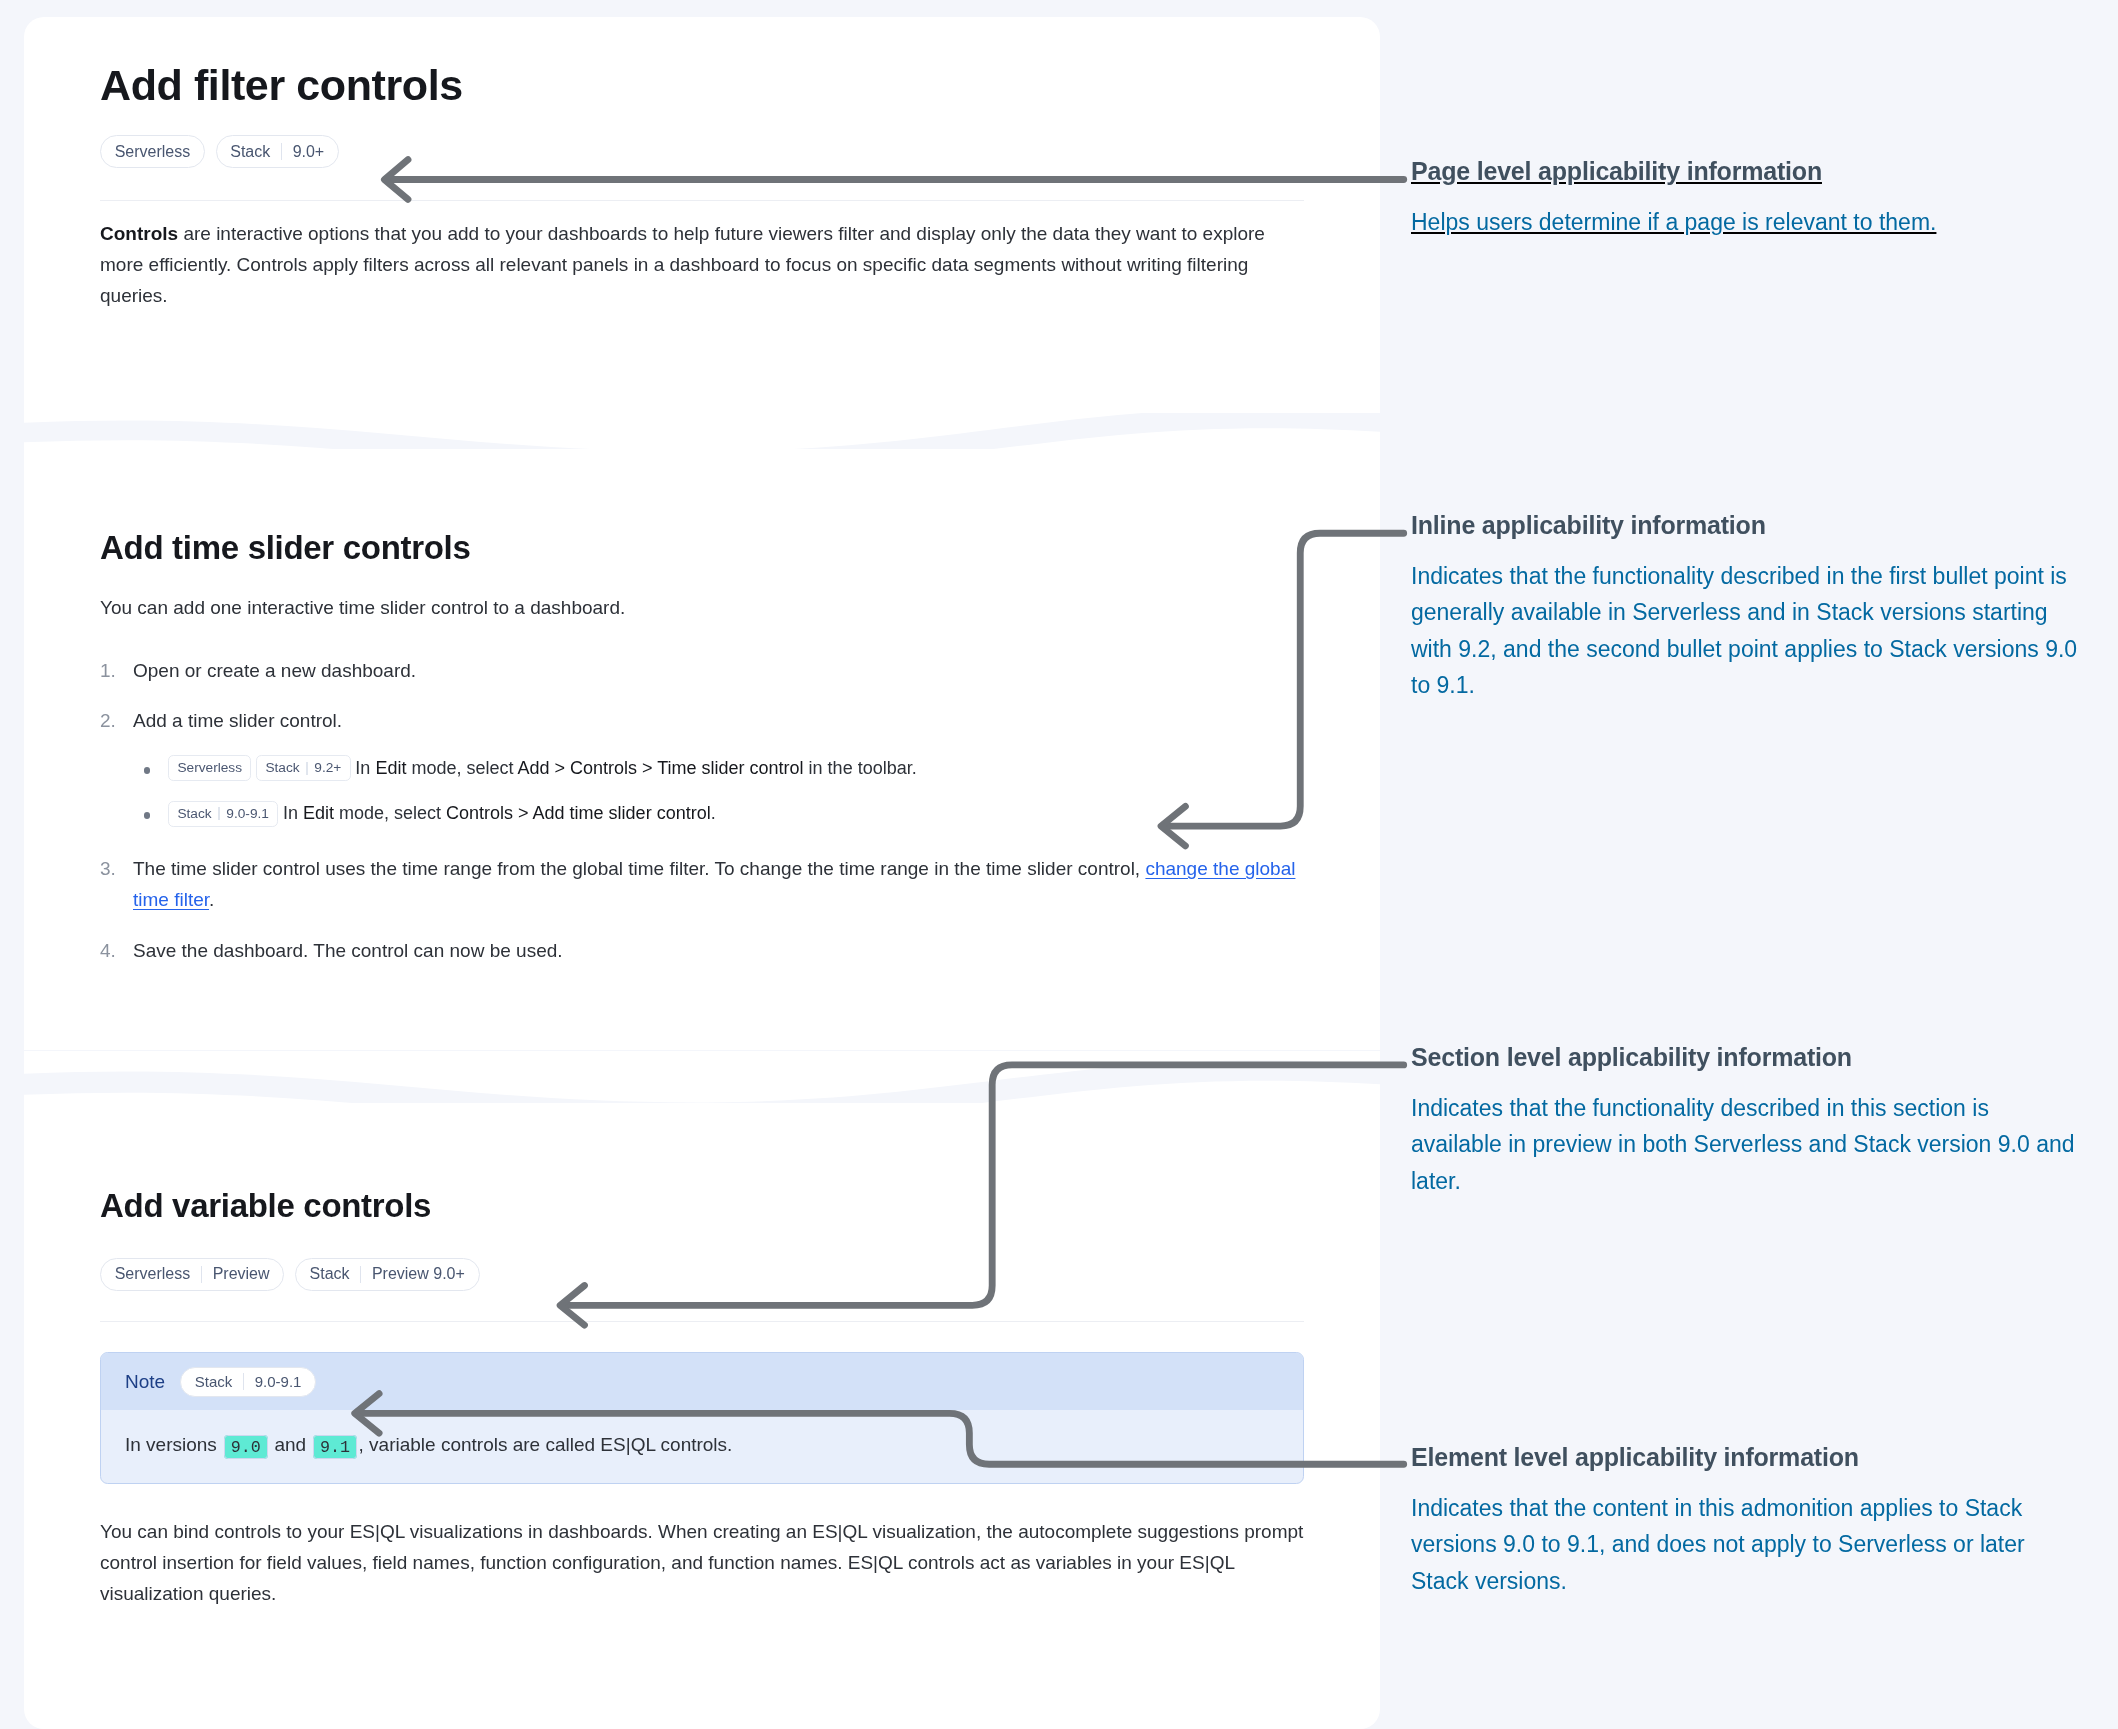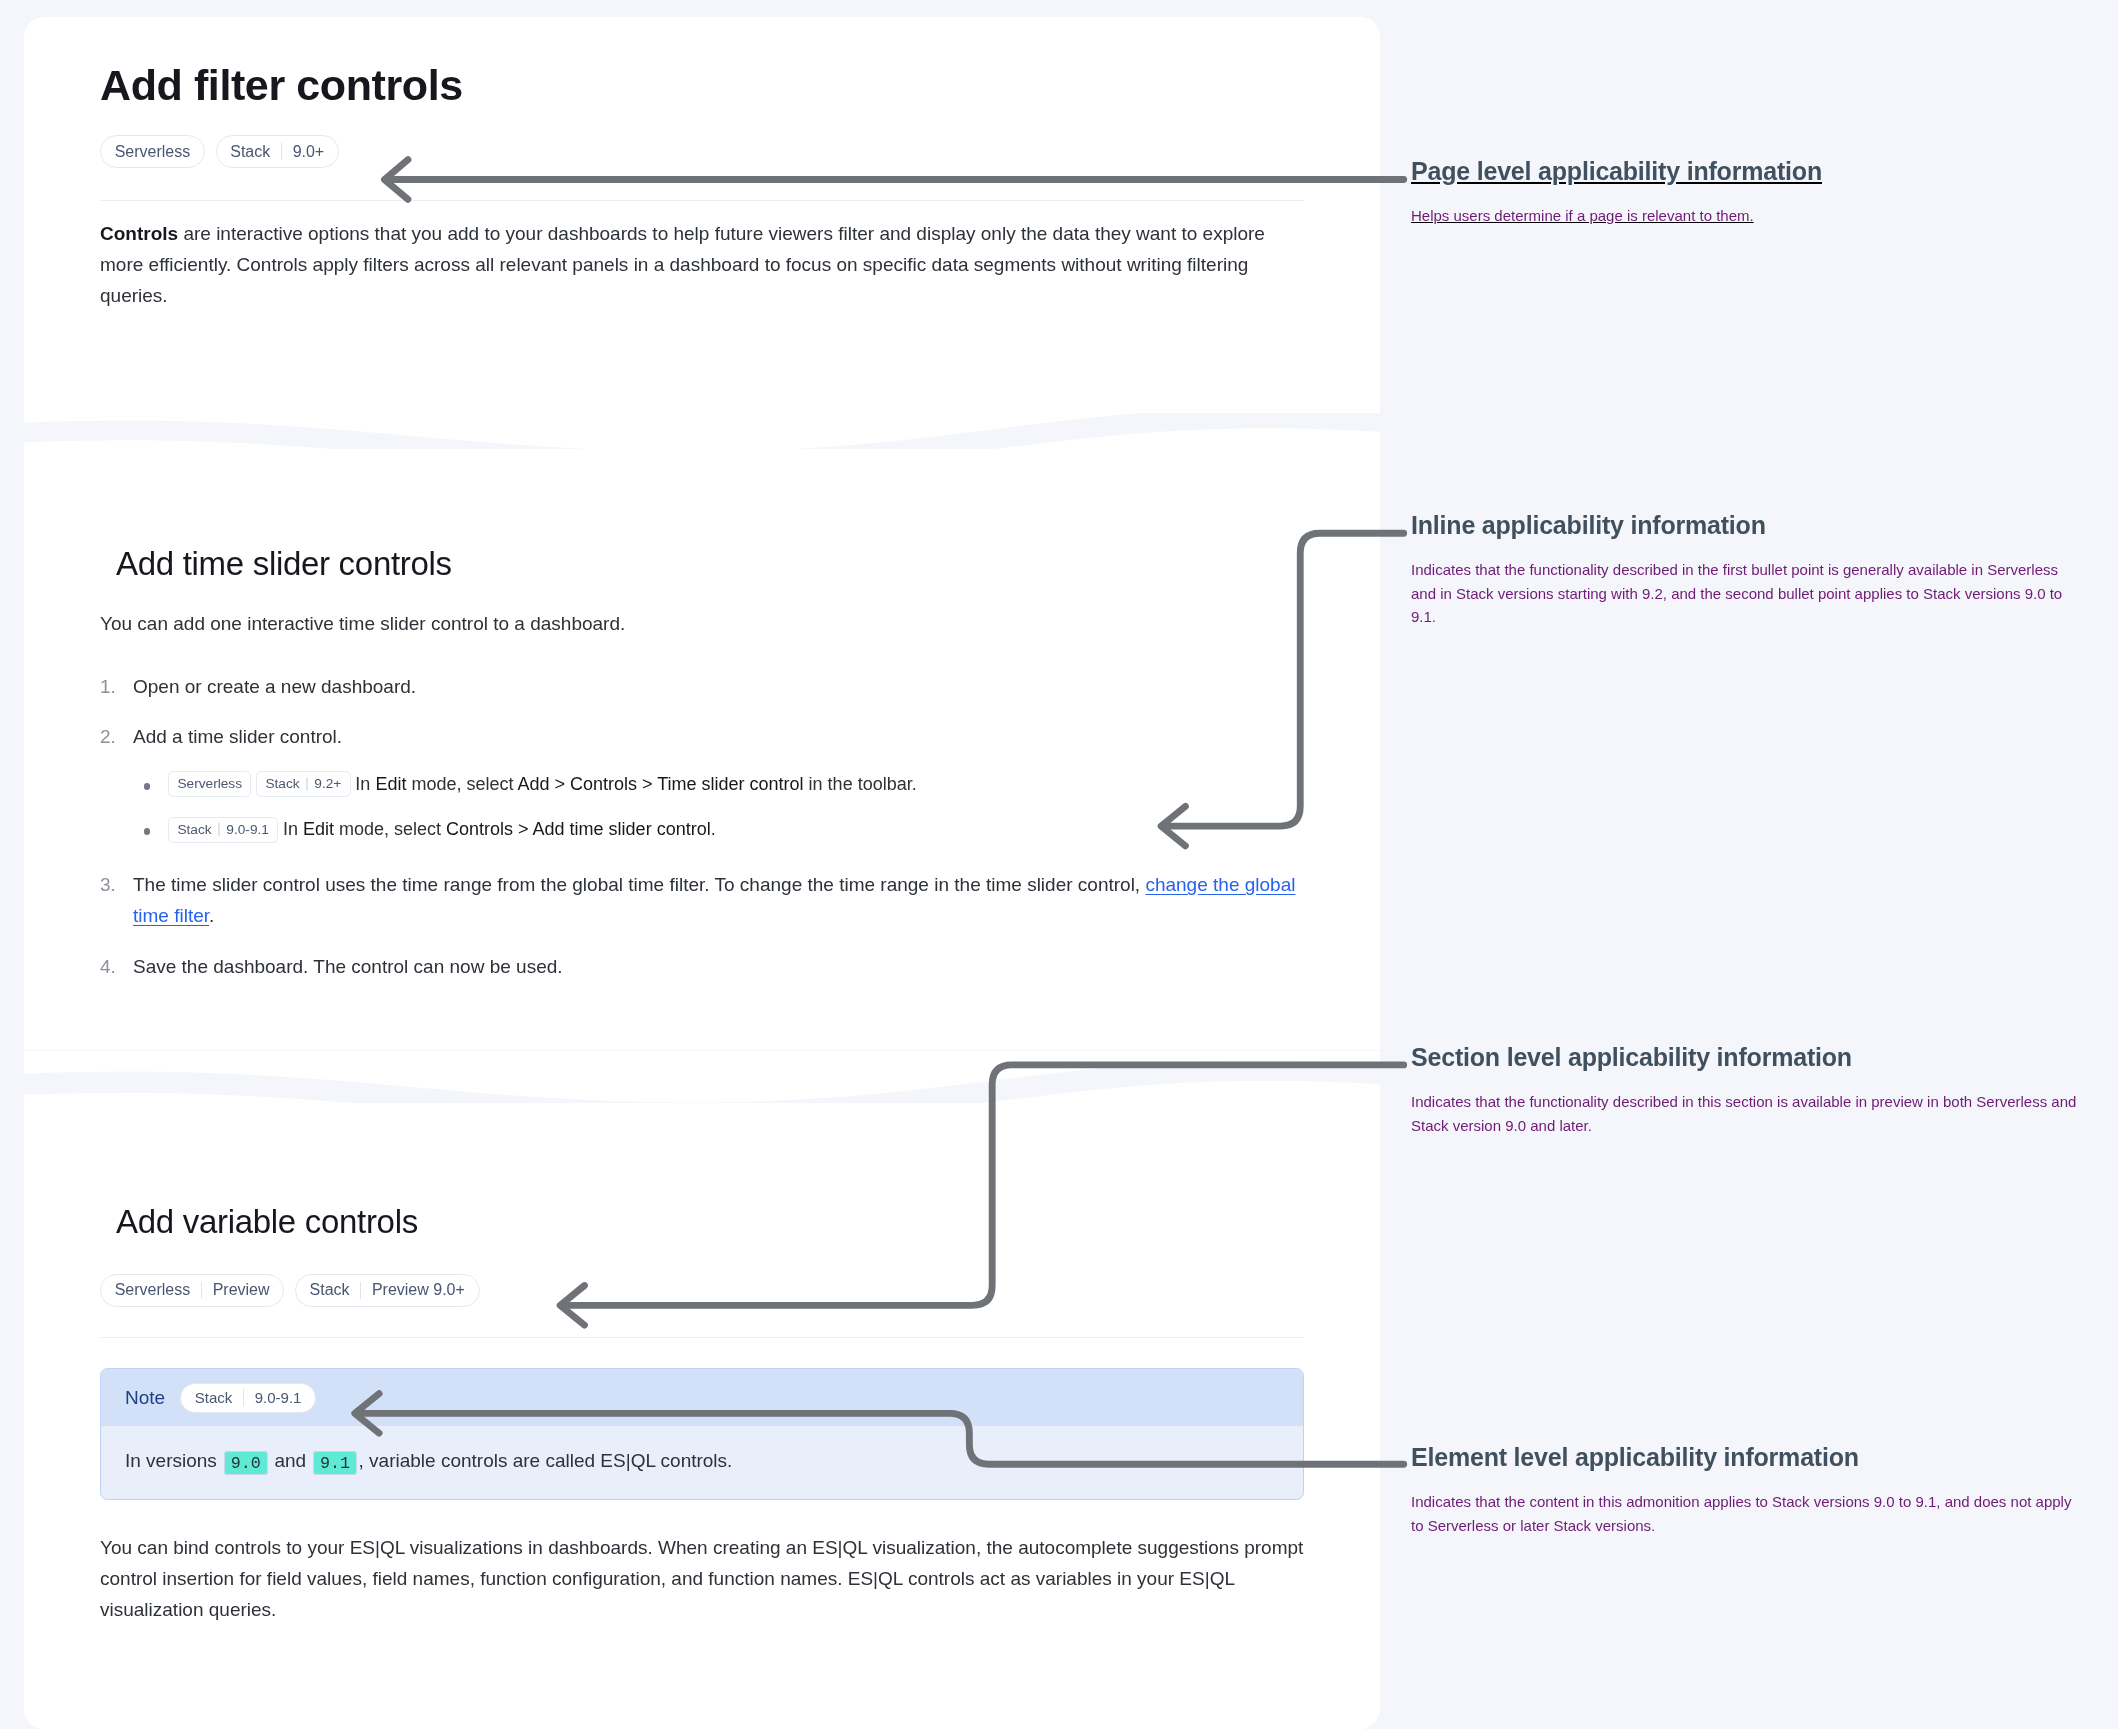--- a/index.html
+++ b/index.html
@@ -23,21 +23,21 @@
   .wave{position:absolute;left:0;width:1356px;height:0;overflow:visible;}
   .wave svg{display:block;}
 
   .content{position:absolute;left:0;width:1356px;}
 
   h1.title{
     margin:0;font-size:43px;line-height:1.1;font-weight:700;
     color:#16181d;letter-spacing:-0.4px;
   }
   h2.sect{
-    margin:16px;font-size:33px;line-height:1.15;font-weight:400;
+    margin:0;font-size:33px;line-height:1.15;font-weight:700;
     color:#16181d;letter-spacing:-0.3px;
   }
 
   
   .badge-row{display:flex;gap:10.6px;align-items:center;}
   .pill{
     display:inline-flex;align-items:center;
     border:1.2px solid #e3e7ef;border-radius:760px;background:#fff;
     height:33px;padding:0 13.7px;box-sizing:border-box;
     font-size:16px;color:#495670;white-space:nowrap;
@@ -99,21 +99,21 @@
     background:#5eead4;border:1.1px solid #cbd8ee;border-radius:3.8px;
     padding:1.5px 6px;margin:0 1.5px;
   }
 
   
   .ann{position:absolute;width:669px;left:1411px;}
   .ann h3{
     margin:0 0 18px 0;font-size:25px;line-height:1.2;font-weight:700;color:#40505f;
     letter-spacing:-0.2px;
   }
-  .ann p{margin:0;font-size:15px;line-height:1.58;color:#701a75;}
+  .ann p{margin:0;font-size:23px;line-height:1.58;color:#0369a1;}
 
   
   .conn{position:absolute;left:0;top:0;width:2119px;height:1729px;pointer-events:none;}
 </style>
 </head>
 <body>
 
 <div class="page">
 
   <div class="doc-col">

